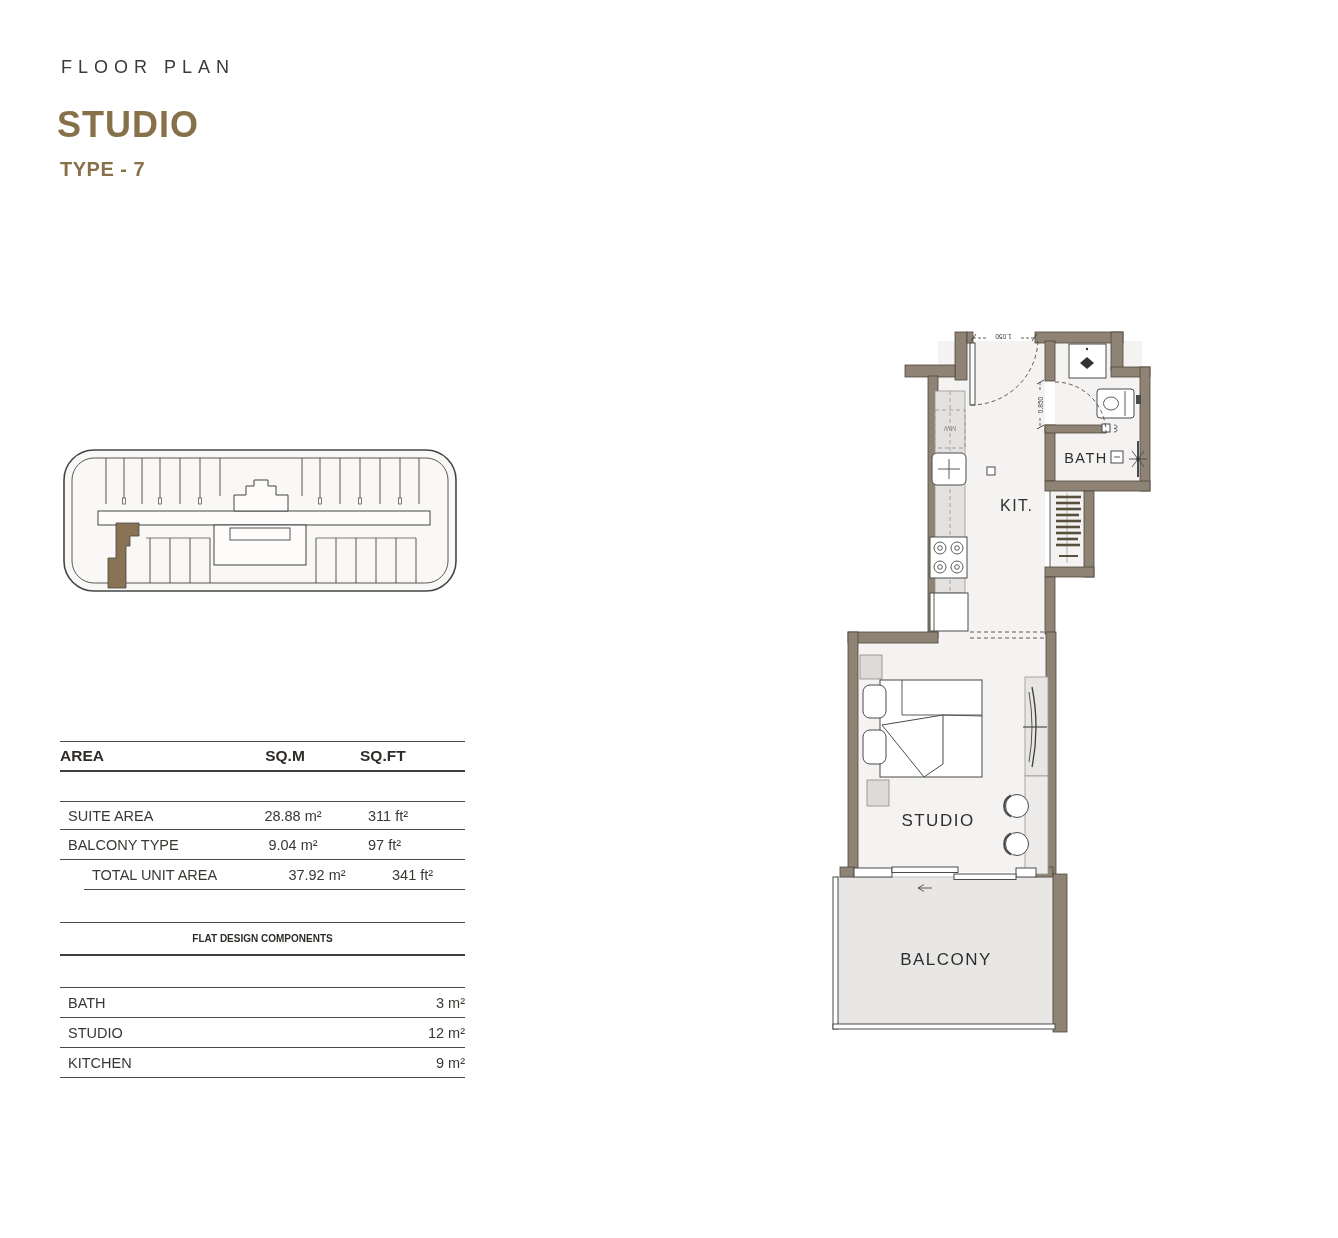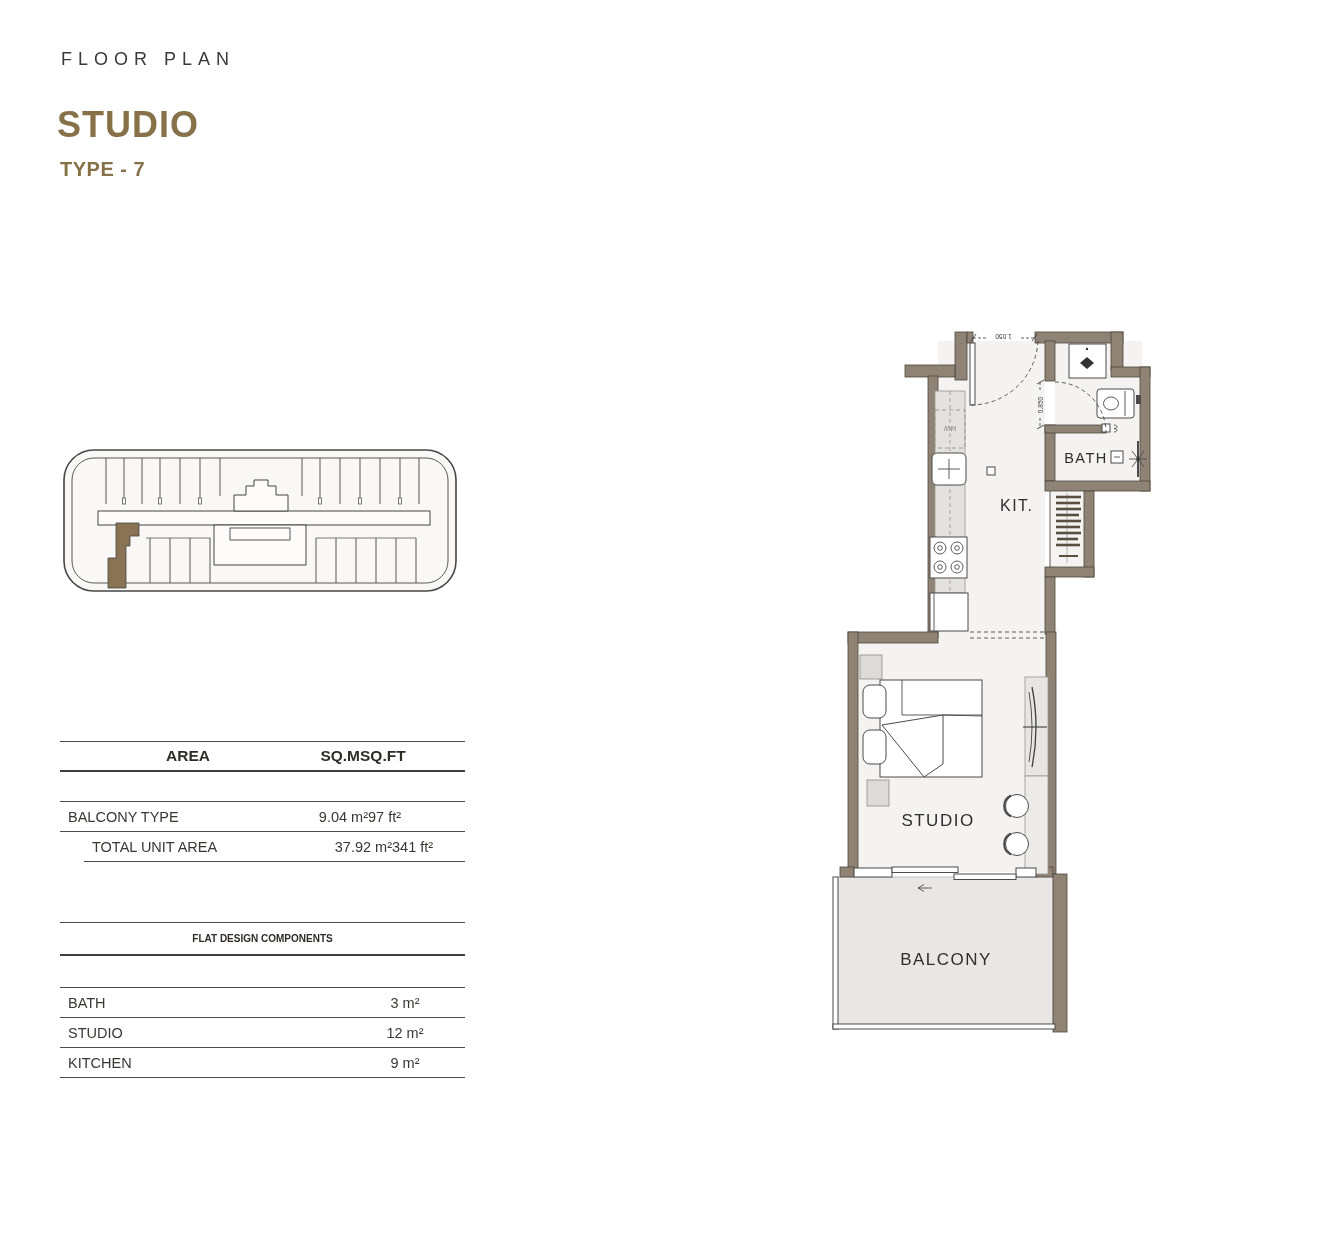--- a/index.html
+++ b/index.html
@@ -1,41 +1,41 @@
 <!DOCTYPE html>
 <html><head>
 <meta charset="utf-8">
 <style>
   html,body{margin:0;padding:0;background:#ffffff;}
   .page{position:relative;width:1338px;height:1238px;background:#ffffff;overflow:hidden;
         font-family:"Liberation Sans",sans-serif;color:#3a3a3a;}
-  .eyebrow{position:absolute;left:61px;top:49px;font-size:18px;letter-spacing:6px;
+  .eyebrow{position:absolute;left:61px;top:57px;font-size:18px;letter-spacing:6px;
            font-weight:500;color:#3a3a3a;}
   .title{position:absolute;left:57px;top:104px;font-size:36px;font-weight:bold;
          color:#877149;letter-spacing:1px;}
   .subtitle{position:absolute;left:60px;top:158px;font-size:20px;font-weight:bold;
             color:#877149;letter-spacing:.5px;}
   .keyplan{position:absolute;left:62px;top:448px;}
   .planwrap{position:absolute;left:820px;top:325px;}
   
   .tbl{position:absolute;left:60px;width:405px;font-size:14.5px;color:#3b3834;}
   .tbl1{top:741px;}
   .tbl2{top:922px;}
   .trow{display:flex;align-items:center;border-bottom:1px solid #4b4b4b;box-sizing:border-box;}
   .thead{height:31px;border-top:1px solid #4b4b4b;border-bottom:2px solid #3f3f3f;
          font-weight:bold;font-size:15.5px;color:#2f2c28;}
   .tgap{height:29px;border-bottom:1px solid #4b4b4b;}
   .tr1{height:28px;} .tr2{height:30px;} .tr3{height:30px;margin-left:24px;}
-  .c1{width:150px;text-align:right;} .c2{width:150px;text-align:right;} .c3{flex:1;text-align:left;}
+  .c1{width:150px;text-align:left;} .c2{width:150px;text-align:center;} .c3{flex:1;text-align:left;}
   .lbl{width:150px;text-align:left;padding-left:8px;}
   .ttl{height:31px;border-top:1px solid #4b4b4b;border-bottom:2px solid #3f3f3f;
        display:flex;align-items:center;justify-content:center;font-weight:bold;
        font-size:10px;color:#2f2c28;}
   .flx{flex:1;text-align:left;padding-left:8px;}
-  .cv{width:120px;text-align:center;}
+  .cv{width:120px;text-align:right;}
   
   .wall{fill:#8e8375;stroke:#4f473d;stroke-width:.8;}
   .floor{fill:#f4f3f1;}
   .floor2{fill:#e8e7e5;stroke:#b8b6b2;stroke-width:.8;}
   .fix{fill:#ffffff;stroke:#4a4a4a;stroke-width:1;}
   .thin{fill:none;stroke:#4a4a4a;stroke-width:.9;}
   .gray{fill:#dcdbd9;stroke:#8f8a84;stroke-width:.8;}
   .cnt{fill:#e3e2e0;stroke:#9b968f;stroke-width:.8;}
   .dash{fill:none;stroke:#4a4a4a;stroke-width:.9;stroke-dasharray:4 3;}
   .dimln{fill:none;stroke:#3a3a3a;stroke-width:.8;stroke-dasharray:3 2;}
@@ -103,20 +103,25 @@
     <polygon points="54,75 77,75 77,88 68,88 68,98 64,98 64,140 46,140 46,110 54,110" fill="#8a7355" stroke="#454545" stroke-width=".8"></polygon>
   </svg>
 
   <div class="tbl tbl1">
     <div class="trow thead">
       <div class="c1">AREA</div>
       <div class="c2">SQ.M</div>
       <div class="c3">SQ.FT</div>
     </div>
     <div class="tgap"></div>
+    <div class="trow tr1">
+      <div class="lbl">SUITE AREA</div>
+      <div class="c2">28.88 m²</div>
+      <div class="c3">311 ft²</div>
+    </div>
     <div class="trow tr2">
       <div class="lbl">BALCONY TYPE</div>
       <div class="c2">9.04 m²</div>
       <div class="c3">97 ft²</div>
     </div>
     <div class="trow tr3">
       <div class="lbl">TOTAL UNIT AREA</div>
       <div class="c2">37.92 m²</div>
       <div class="c3">341 ft²</div>
     </div>

